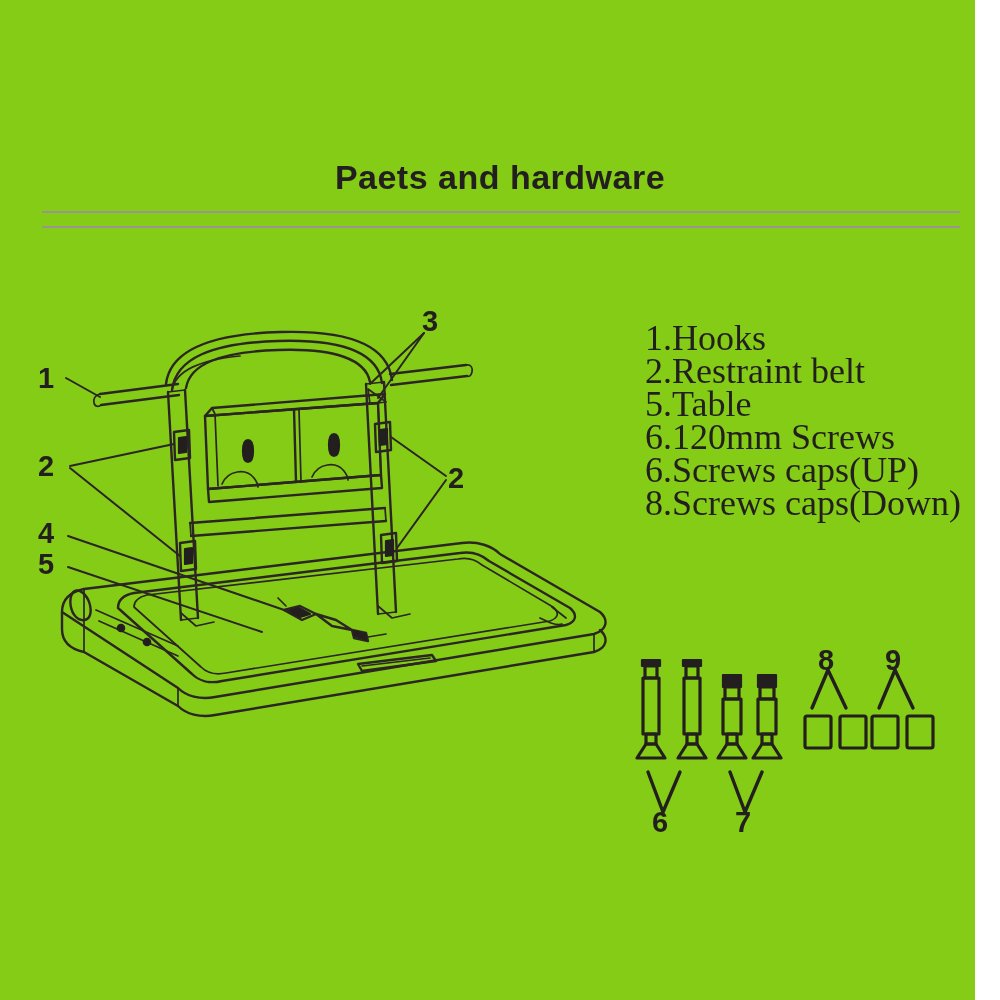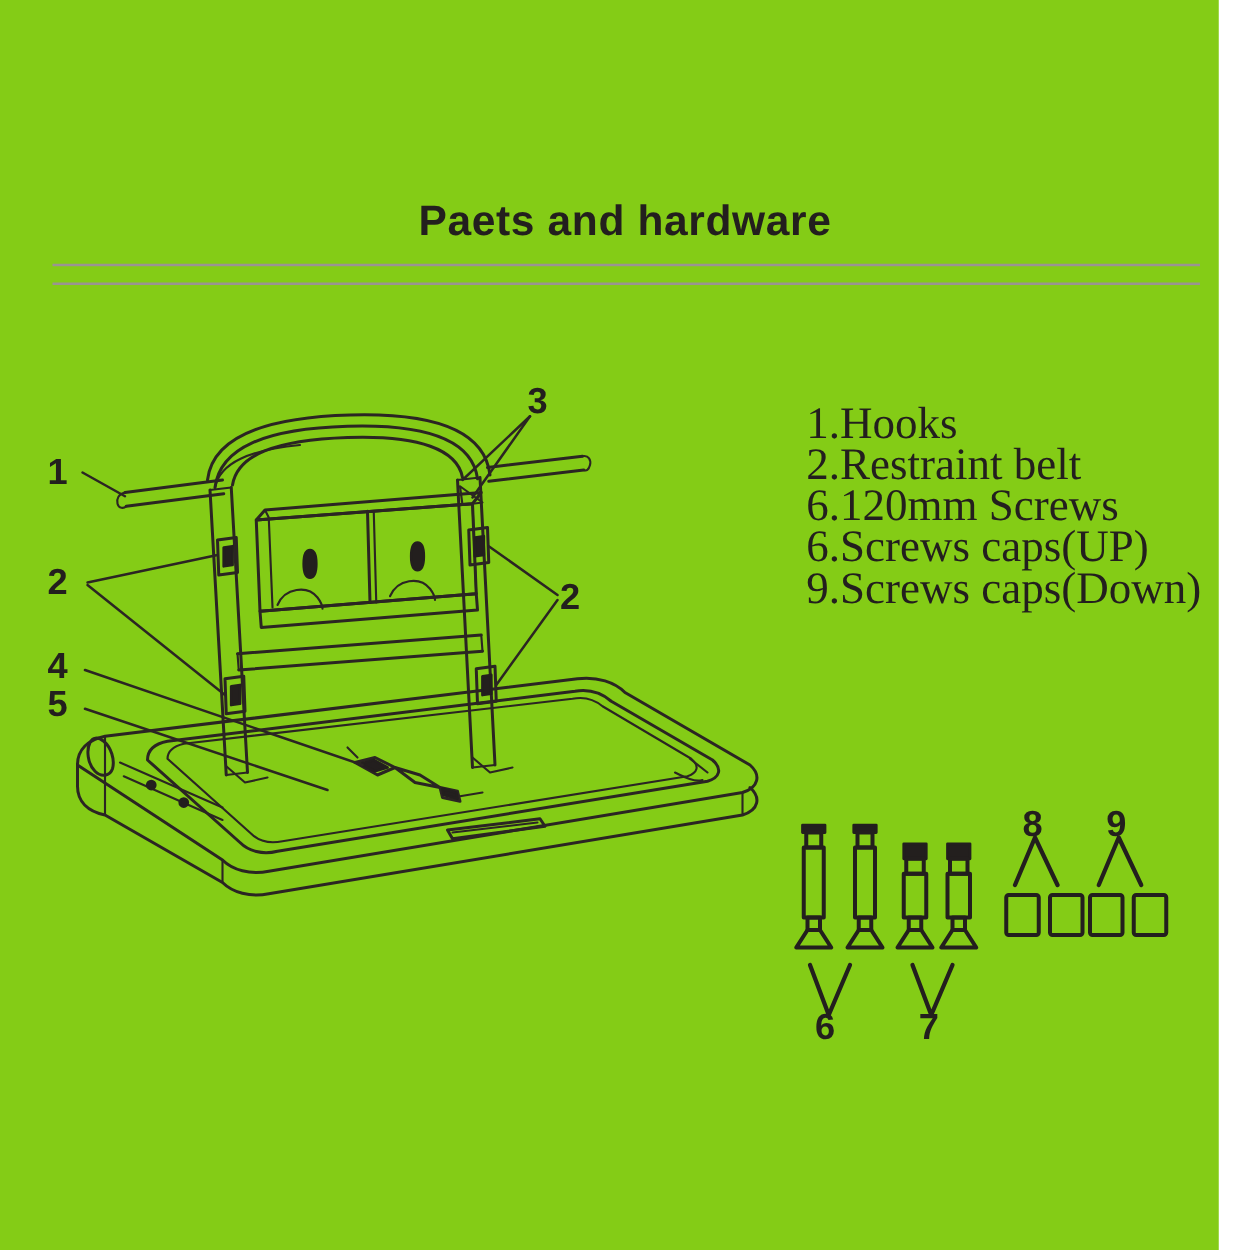--- a/index.html
+++ b/index.html
@@ -224,23 +224,24 @@
   <div class="callout" style="left:38px; top:362px;">1</div>
   <div class="callout" style="left:38px; top:450px;">2</div>
   <div class="callout" style="left:38px; top:517px;">4</div>
   <div class="callout" style="left:38px; top:548px;">5</div>
   <div class="callout" style="left:422px; top:305px;">3</div>
   <div class="callout" style="left:448px; top:462px;">2</div>
 
   <div id="legend">
     <div class="row">1.Hooks</div>
     <div class="row">2.Restraint belt</div>
+    <div class="row">5.Table</div>
     <div class="row">6.120mm Screws</div>
     <div class="row">6.Screws caps(UP)</div>
-    <div class="row">9.Screws caps(Down)</div>
+    <div class="row">8.Screws caps(Down)</div>
   </div>
 
   <svg class="layer" viewBox="0 0 1000 1000">
 
     <g>
       <path class="hwf" d="M642 660 L 660 660 L 660 666 L 642 666 Z"></path>
       <path class="hw" d="M645 666 L 657 666 L 657 678 L 645 678 Z"></path>
       <path class="hw" d="M643 678 L 659 678 L 659 734 L 643 734 Z"></path>
       <path class="hw" d="M646 734 L 656 734 L 656 744 L 646 744 Z"></path>
       <path class="hw" d="M637 758 L 646 744 L 656 744 L 665 758 Z"></path>

